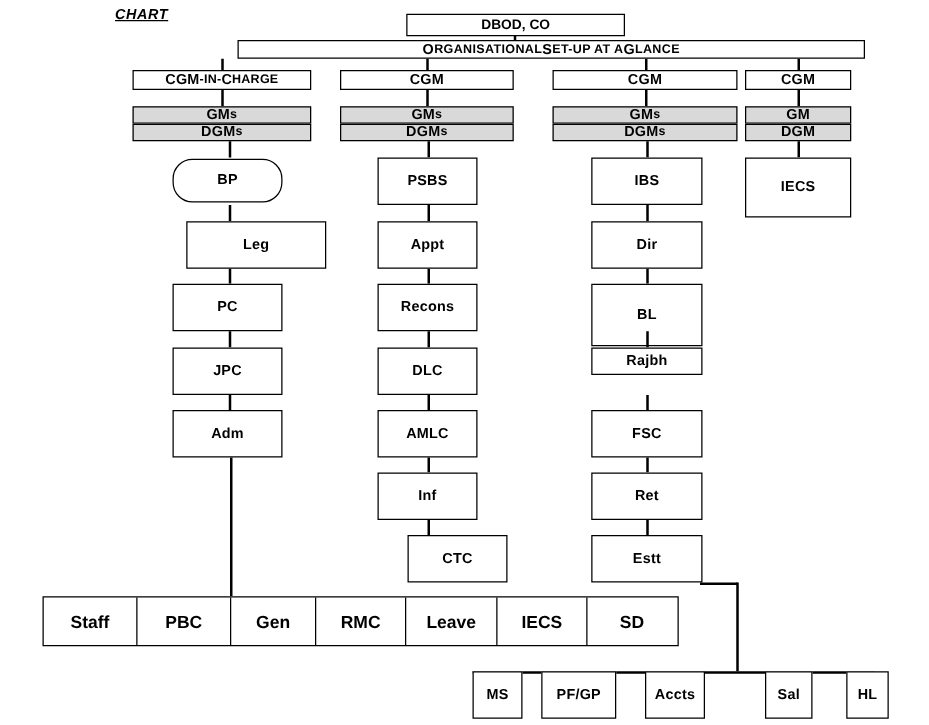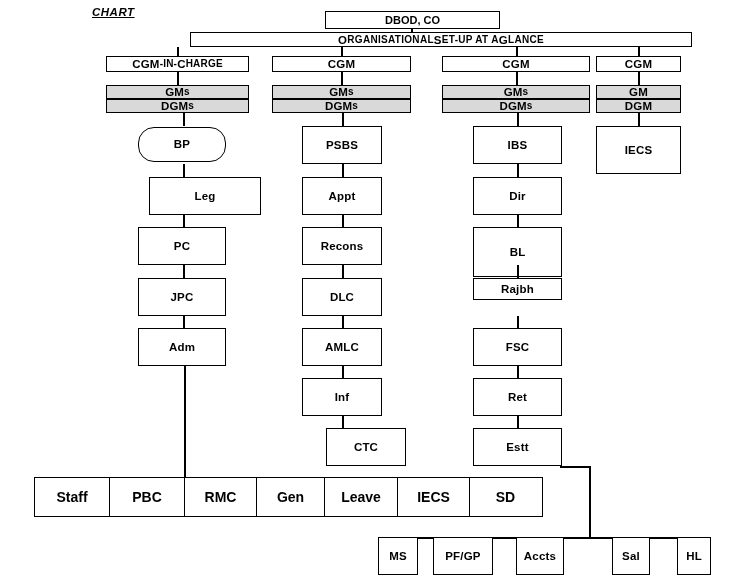--- a/index.html
+++ b/index.html
@@ -220,22 +220,22 @@
   <div class="abs node gray" style="left:596px; top:99px; width:85px; height:14px;">
     <span class="sc-big">DGM</span>
       <span class="sc-sm"></span>
   </div>
   <div class="abs vline" style="left:638px; top:113px; height:13px;"></div>
   <div class="abs node" style="left:596px; top:126px; width:85px; height:48px;">IECS</div>
 
   <div class="abs grid-row" style="left:34px; top:477px; width:509px; height:40px;">
     <div class="cell" style="width:75px;">Staff</div>
     <div class="cell" style="width:75px;">PBC</div>
+    <div class="cell" style="width:68px;">Gen</div>
     <div class="cell" style="width:72px;">RMC</div>
-    <div class="cell" style="width:68px;">Gen</div>
     <div class="cell" style="width:73px;">Leave</div>
     <div class="cell" style="width:72px;">IECS</div>
     <div class="cell" style="width:71px;">SD</div>
   </div>
 
   <div class="abs hline" style="left:378px; top:537px; width:322px;"></div>
 
   <div class="abs node" style="left:378px; top:537px; width:40px; height:38px;">MS</div>
   <div class="abs node" style="left:433px; top:537px; width:60px; height:38px;">PF/GP</div>
   <div class="abs node" style="left:516px; top:537px; width:48px; height:38px;">Accts</div>

